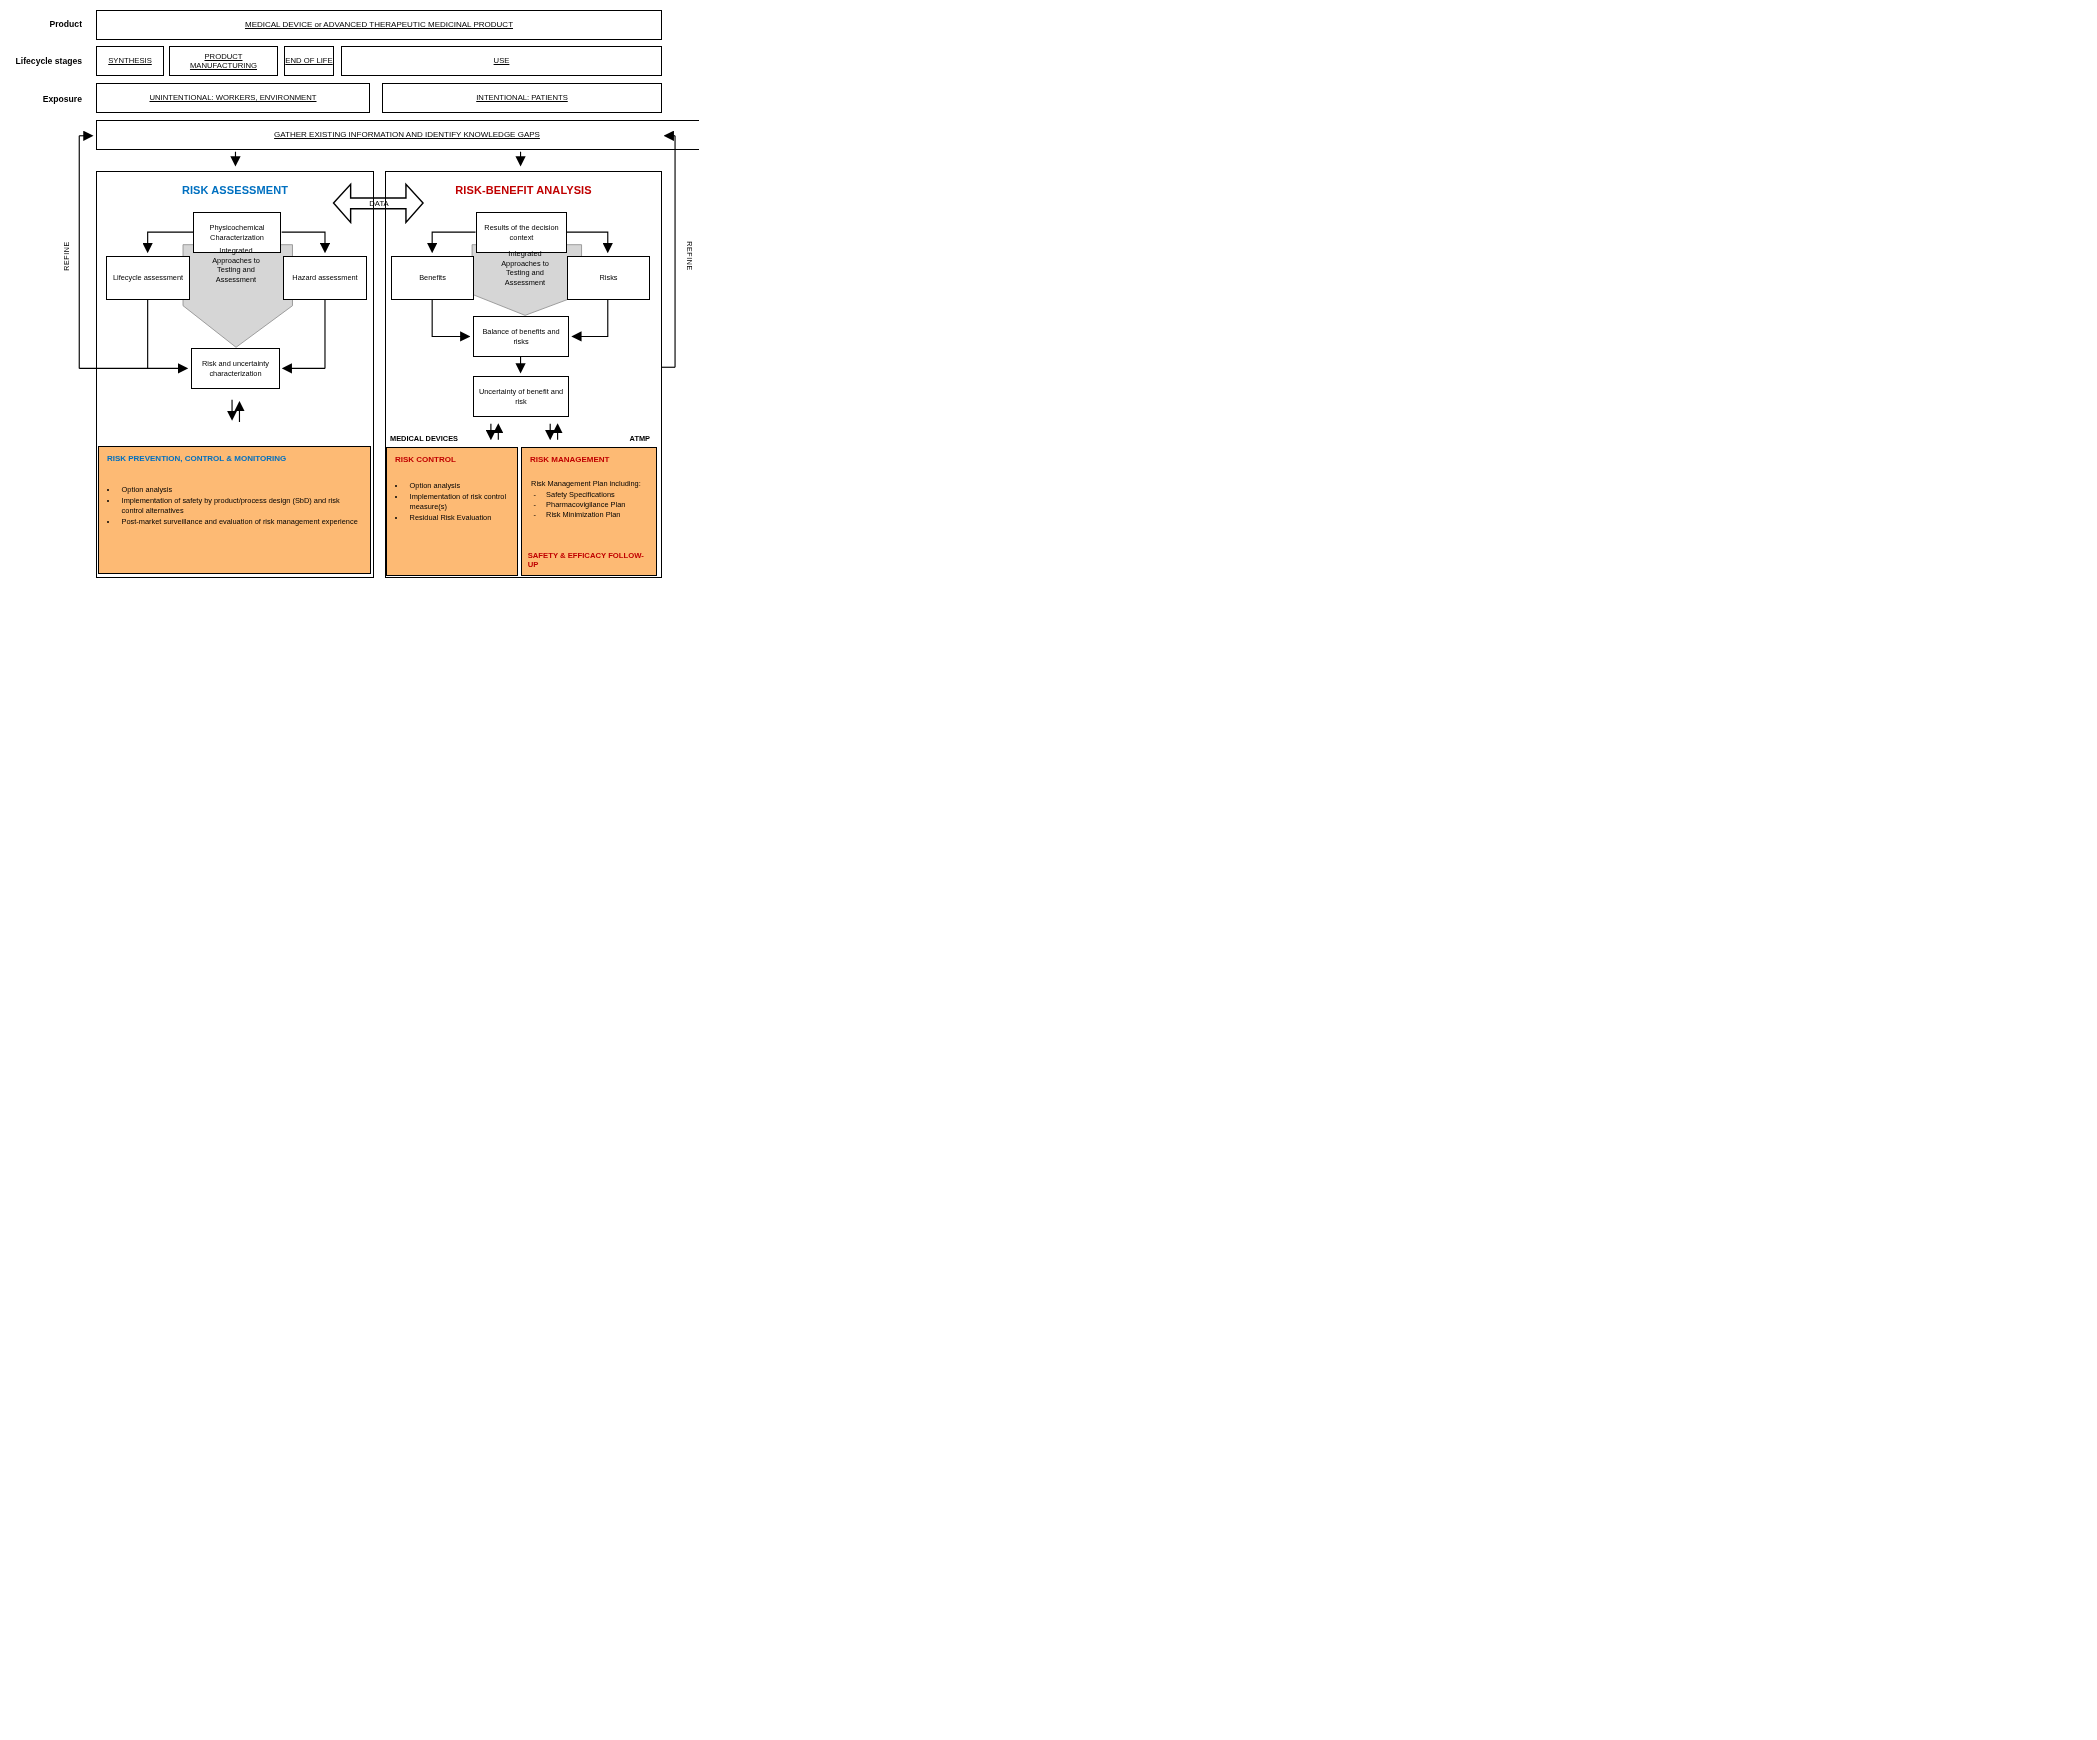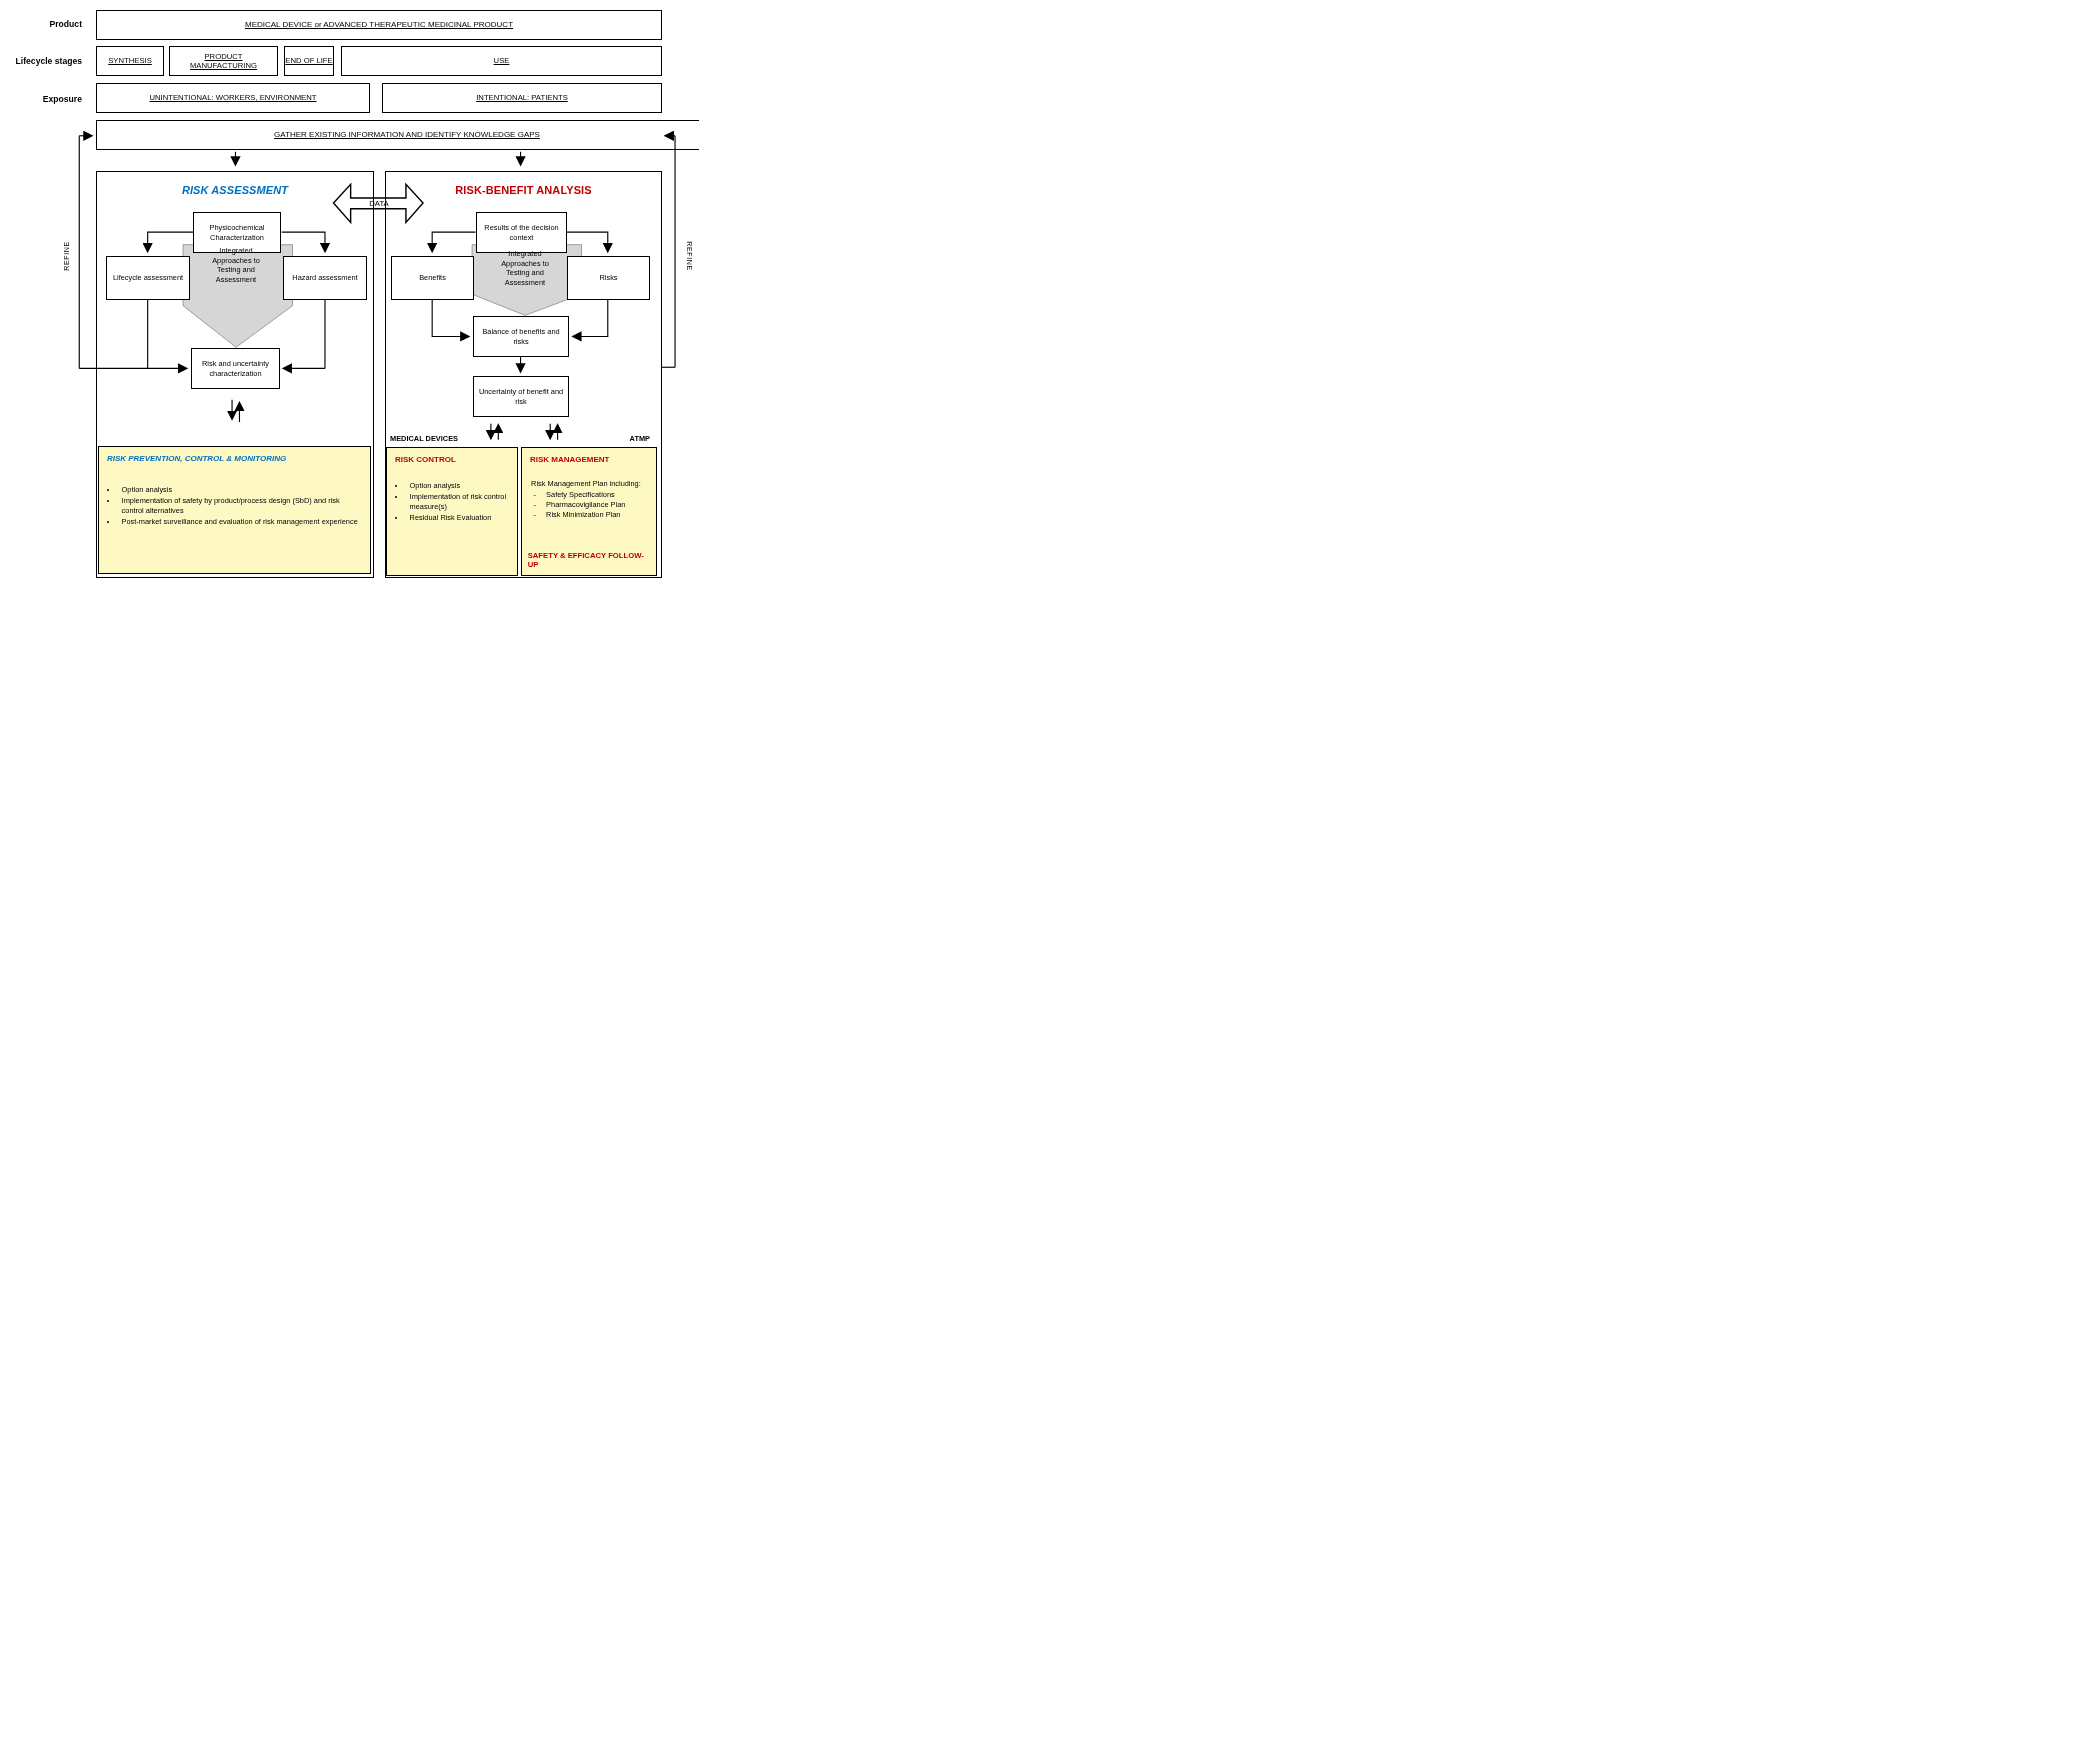--- a/index.html
+++ b/index.html
@@ -5,26 +5,26 @@
   html,body{margin:0;padding:0;background:#fff;}
   body{font-family:"Liberation Sans",sans-serif;color:#000;}
   #canvas{position:relative;width:699px;height:580px;background:#fff;overflow:hidden;}
   .box{position:absolute;box-sizing:border-box;border:1.1px solid #000;background:#fff;
        display:flex;align-items:center;justify-content:center;text-align:center;line-height:1.22;}
   .box.small{font-size:7.4px;}
   .toprow{font-size:7.7px;text-decoration:underline;}
   .rowlabel{position:absolute;box-sizing:border-box;font-weight:bold;font-size:8.6px;text-align:right;width:82px;left:0;}
   .panel{position:absolute;box-sizing:border-box;border:1.1px solid #000;background:transparent;}
   .panel-title{position:absolute;text-align:center;font-weight:bold;font-size:11px;letter-spacing:0.1px;}
-  .blue{color:#0070C0;font-style:italic;}
+  .blue{color:#0070C0;}
   .red{color:#C00000;}
   .funnel-text{position:absolute;text-align:center;font-size:7.4px;line-height:1.3;}
   .vlabel{position:absolute;font-size:7.1px;letter-spacing:0.6px;text-align:center;width:34px;}
   .stream-label{position:absolute;font-weight:bold;font-size:7.4px;}
-  .bigbox{position:absolute;box-sizing:border-box;border:1.1px solid #000;background:#fef9c3;padding:5.7px 6.8px;}
+  .bigbox{position:absolute;box-sizing:border-box;border:1.1px solid #000;background:#fdba74;padding:5.7px 6.8px;}
   .bigbox .bb-title{font-weight:bold;font-size:8px;margin:1.1px 0 0 1.1px;}
   ul.bullets{margin:22px 0 0 3.4px;padding:0 0 0 9px;font-size:7.4px;line-height:1.35;}
   ul.bullets li{margin-bottom:1.1px;padding-left:3.4px;}
   ul.bullets.tight{margin-top:17px;}
   .rm-intro{font-size:7.4px;margin:15px 0 0 2.3px;line-height:1.3;}
   ul.dashes{list-style:none;margin:1.1px 0 0 2.3px;padding:0;font-size:7.4px;line-height:1.4;}
   ul.dashes li{padding-left:15px;position:relative;}
   ul.dashes li::before{content:"-";position:absolute;left:2.3px;}
   .rm-footer{position:absolute;left:5.7px;right:4.6px;bottom:5.7px;font-weight:bold;font-size:7.7px;}
   svg{position:absolute;left:0;top:0;}

